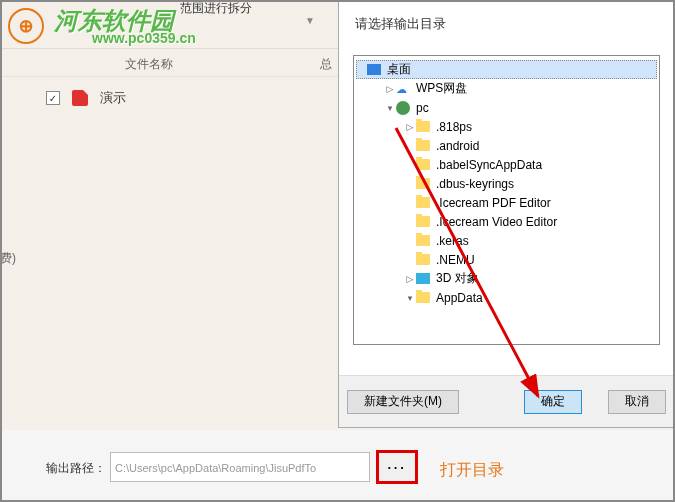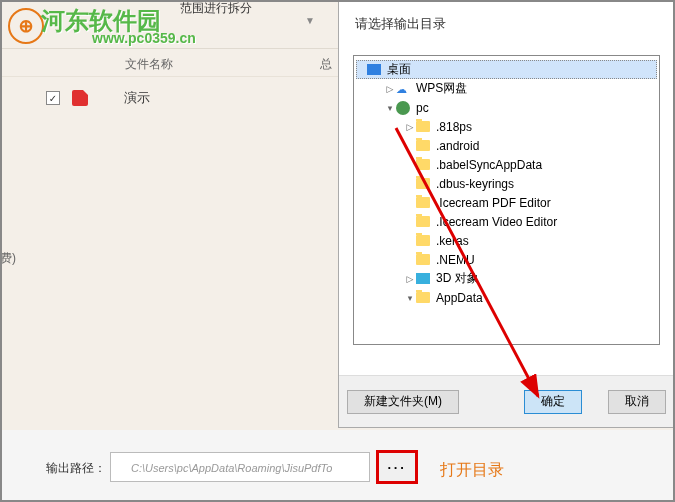--- a/index.html
+++ b/index.html
@@ -1,46 +1,46 @@
 <!DOCTYPE html>
 <html><head>
   <meta charset="utf-8">
   <style>
     * { margin: 0; padding: 0; box-sizing: border-box; font-family: "Microsoft YaHei", sans-serif; }
     body { width: 675px; height: 502px; background: #f4efe8; position: relative; overflow: hidden; font-size: 13px; }
     
     .logo { position: absolute; left: 8px; top: 8px; width: 36px; height: 36px; border: 2px solid #e67817; border-radius: 50%; display: flex; align-items: center; justify-content: center; color: #e67817; font-weight: bold; font-size: 18px; }
     
-    .brand { position: absolute; left: 41px; top: 5px; font-size: 24px; font-weight: bold; color: #56b849; text-shadow: 1px 1px 0 #fff; }
+    .brand { position: absolute; left: 54px; top: 5px; font-size: 24px; font-weight: bold; color: #56b849; text-shadow: 1px 1px 0 #fff; font-style: italic; }
     .brand-url { position: absolute; left: 92px; top: 30px; font-size: 14px; color: #56b849; font-weight: bold; text-shadow: 1px 1px 0 #fff; }
     
     .range-text { position: absolute; left: 180px; top: 0; color: #333; font-size: 12px; }
     .dropdown-arrow { position: absolute; left: 290px; top: 0; width: 40px; height: 40px; display: flex; align-items: center; justify-content: center; color: #888; font-size: 10px; }
     
     .divider1 { position: absolute; left: 0; right: 0; top: 48px; height: 1px; background: #e0dad0; }
     
     .col-header { position: absolute; top: 56px; color: #666; font-size: 12px; }
     .col-filename { left: 125px; }
     .col-total { left: 320px; }
     
     .divider2 { position: absolute; left: 0; right: 0; top: 76px; height: 1px; background: #e8e2d8; }
     
     .file-row { position: absolute; left: 10px; top: 86px; display: flex; align-items: center; height: 24px; }
     .checkbox { width: 14px; height: 14px; border: 1px solid #888; margin-left: 36px; background: #fff; display: flex; align-items: center; justify-content: center; color: #333; font-size: 10px; }
     .pdf-icon { width: 16px; height: 16px; margin-left: 12px; background: #e03030; border-radius: 2px; position: relative; }
     .pdf-icon::after { content: ''; position: absolute; right: 0; top: 0; border-style: solid; border-width: 0 5px 5px 0; border-color: transparent #f4efe8 transparent transparent; }
-    .file-name { margin-left: 36px; color: #333; }
+    .file-name { margin-left: 12px; color: #333; }
     
     .fee-text { position: absolute; left: 0; top: 250px; color: #666; font-size: 12px; }
     
     .bottom-divider { position: absolute; left: 0; right: 0; top: 430px; height: 1px; background: #ddd; }
     .bottom-area { position: absolute; left: 0; right: 0; bottom: 0; top: 430px; background: #f5f5f5; }
     
     .output-label { position: absolute; left: 46px; top: 460px; color: #333; font-size: 12px; }
-    .output-path { position: absolute; left: 110px; top: 452px; width: 260px; height: 30px; border: 1px solid #bbb; background: #fff; padding: 0 20px; color: #999; font-size: 11px; line-height: 30px; overflow: hidden; white-space: nowrap; font-style: italic; }
+    .output-path { position: absolute; left: 110px; top: 452px; width: 260px; height: 30px; border: 1px solid #bbb; background: #fff; padding: 0 4px; color: #999; font-size: 11px; line-height: 30px; overflow: hidden; white-space: nowrap; }
     .browse-btn { position: absolute; left: 376px; top: 450px; width: 42px; height: 34px; border: 3px solid #d00; background: #f0f0f0; display: flex; align-items: center; justify-content: center; font-weight: bold; letter-spacing: 2px; }
     .open-dir { position: absolute; left: 440px; top: 460px; color: #e67817; font-size: 16px; }
     
     .dialog { position: absolute; left: 338px; top: 0; right: 0; height: 428px; background: #fff; border: 1px solid #aaa; }
     .dialog-title { padding: 14px 16px 12px; color: #333; font-size: 13px; }
     .tree-box { margin: 10px 14px 0 14px; height: 290px; border: 1px solid #888; overflow: hidden; }
     .tree { padding: 4px 2px; font-size: 12px; color: #000; }
     .tree-item { display: flex; align-items: center; height: 19px; padding-left: 2px; position: relative; }
     .tree-item.sel { background: #d0e4fb; border: 1px dotted #888; }
     .exp { width: 12px; display: inline-flex; justify-content: center; color: #666; font-size: 9px; }

